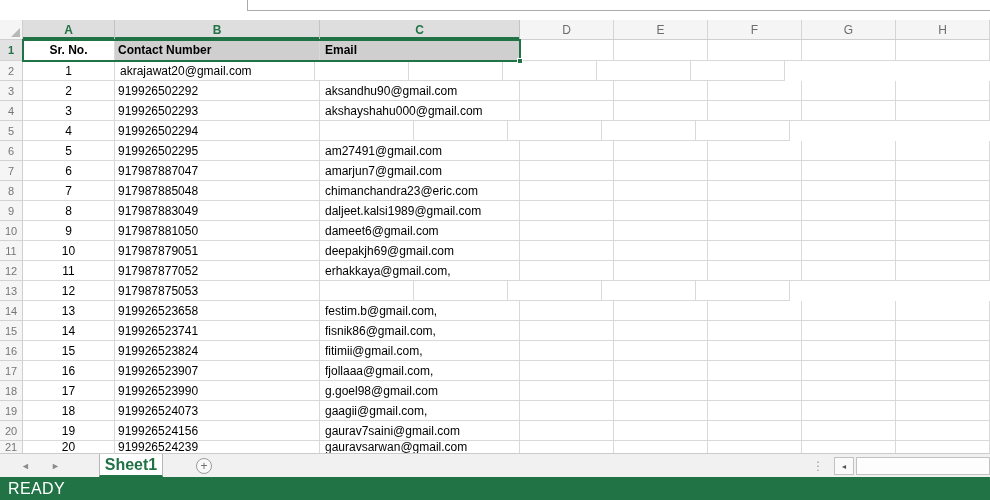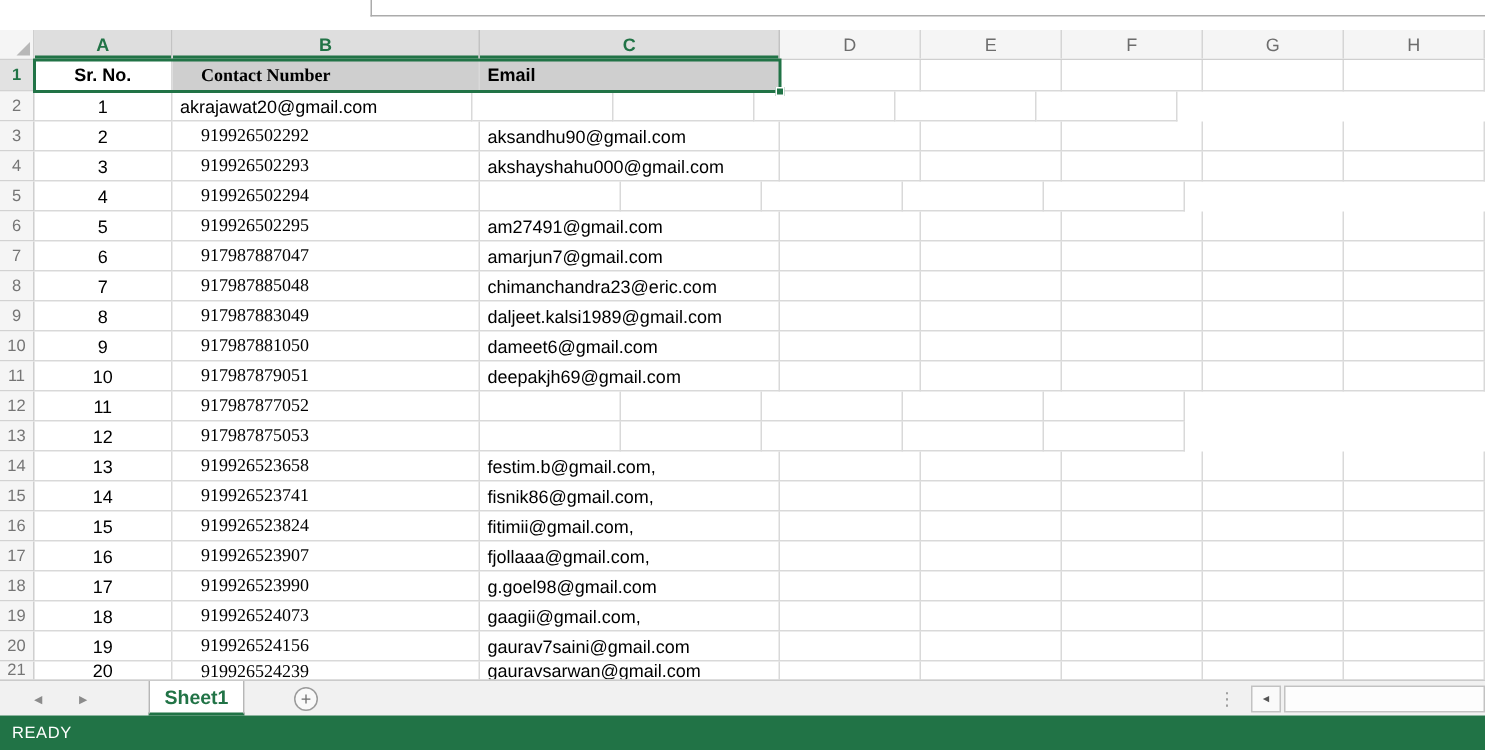--- a/index.html
+++ b/index.html
@@ -29,57 +29,57 @@
   .r.hdr { height:21px; }
   .r.clip { height:13px; overflow:hidden; }
   .g { width:23px; display:flex; align-items:center; justify-content:center;
     font-size:11px; color:#757575; background:#f5f5f5;
     border-right:1px solid #cfcfcf; border-bottom:1px solid #d2d2d2; flex:none; }
   .g.selg { color:#217346; font-weight:700; background:#e2e2e2; }
   .c { height:100%; display:flex; align-items:center; font-size:12px; color:#000;
     border-right:1px solid #d9d9d9; border-bottom:1px solid #d9d9d9; flex:none;
     white-space:nowrap; overflow:hidden; }
   .ca { width:92px; justify-content:center; }
-  .cb { width:205px; padding-left:19px;font-family:Liberation Serif, serif; }
+  .cb { width:205px; padding-left:3px; }
   .cc { width:200px; padding-left:5px; }
   .ce { width:94px; }
   .hdr .c { font-weight:700; }
   .hdr .cb, .hdr .cc { background:#cfcfcf; }
 
   
   .sel-box { position:absolute; left:22px; top:39px; width:499px; height:23px;
     border:2px solid #217346; pointer-events:none; }
   .fill-handle { position:absolute; right:-4px; bottom:-4px; width:6px; height:6px;
     background:#217346; border:1px solid #fff; pointer-events:auto; }
 
   
   .tab-bar { position:absolute; left:0; top:453px; width:990px; height:24px;
     background:#f1f1f1; border-top:1px solid #cbcbcb; }
   .nav-arrow { position:absolute; top:0; height:100%; display:flex; align-items:center;
     color:#8b8b8b; font-size:9px; }
   .nav-left { left:21px; } .nav-right { left:51px; }
   .sheet-tab { position:absolute; left:99px; top:0; height:100%; width:64px;
     background:#fff; border-left:1px solid #b7b7b7; border-right:1px solid #b7b7b7;
     border-bottom:2px solid #217346; display:flex; align-items:center; justify-content:center;
-    color:#217346; font-weight:700; font-size:13px; }
+    color:#217346; font-weight:700; font-size:16px; }
   .add-sheet { position:absolute; left:196px; top:4px; width:16px; height:16px;
     border:1px solid #9b9b9b; border-radius:50%; color:#6e6e6e; font-size:12px;
     display:flex; align-items:center; justify-content:center; line-height:1; background:#f9f9f9; }
   .dots { position:absolute; left:812px; top:0; height:100%; display:flex; align-items:center;
     color:#9a9a9a; font-size:12px; }
   .scroll-left-btn { position:absolute; left:834px; top:3px; width:20px; height:18px;
     background:#fafafa; border:1px solid #c2c2c2; color:#555; font-size:7px;
     display:flex; align-items:center; justify-content:center; }
   .scroll-thumb { position:absolute; left:856px; top:3px; width:134px; height:18px;
     background:#fdfdfd; border:1px solid #c2c2c2; }
 
   
   .status-bar { position:absolute; left:0; top:477px; width:990px; height:23px;
     background:#217346; color:#fff; display:flex; align-items:center;
-    font-size:11px; letter-spacing:0.4px; padding-left:8px; }
+    font-size:16px; letter-spacing:0.4px; padding-left:8px; }
 </style>
 </head>
 <body>
 
 <div class="app">
 
   <div class="fx-remnant"></div>
 
   <div class="col-strip">
     <div class="corner">
@@ -214,20 +214,21 @@
         <div class="c ce"></div>
         <div class="c ce"></div>
         <div class="c ce"></div>
         <div class="c ce"></div>
         <div class="c ce"></div>
       </div>
       <div class="r">
         <div class="g">12</div>
         <div class="c ca">11</div>
         <div class="c cb">917987877052</div>
+        <div class="c cc">erhakkaya@gmail.com,</div>
         <div class="c ce"></div>
         <div class="c ce"></div>
         <div class="c ce"></div>
         <div class="c ce"></div>
         <div class="c ce"></div>
       </div>
       <div class="r">
         <div class="g">13</div>
         <div class="c ca">12</div>
         <div class="c cb">917987875053</div>

